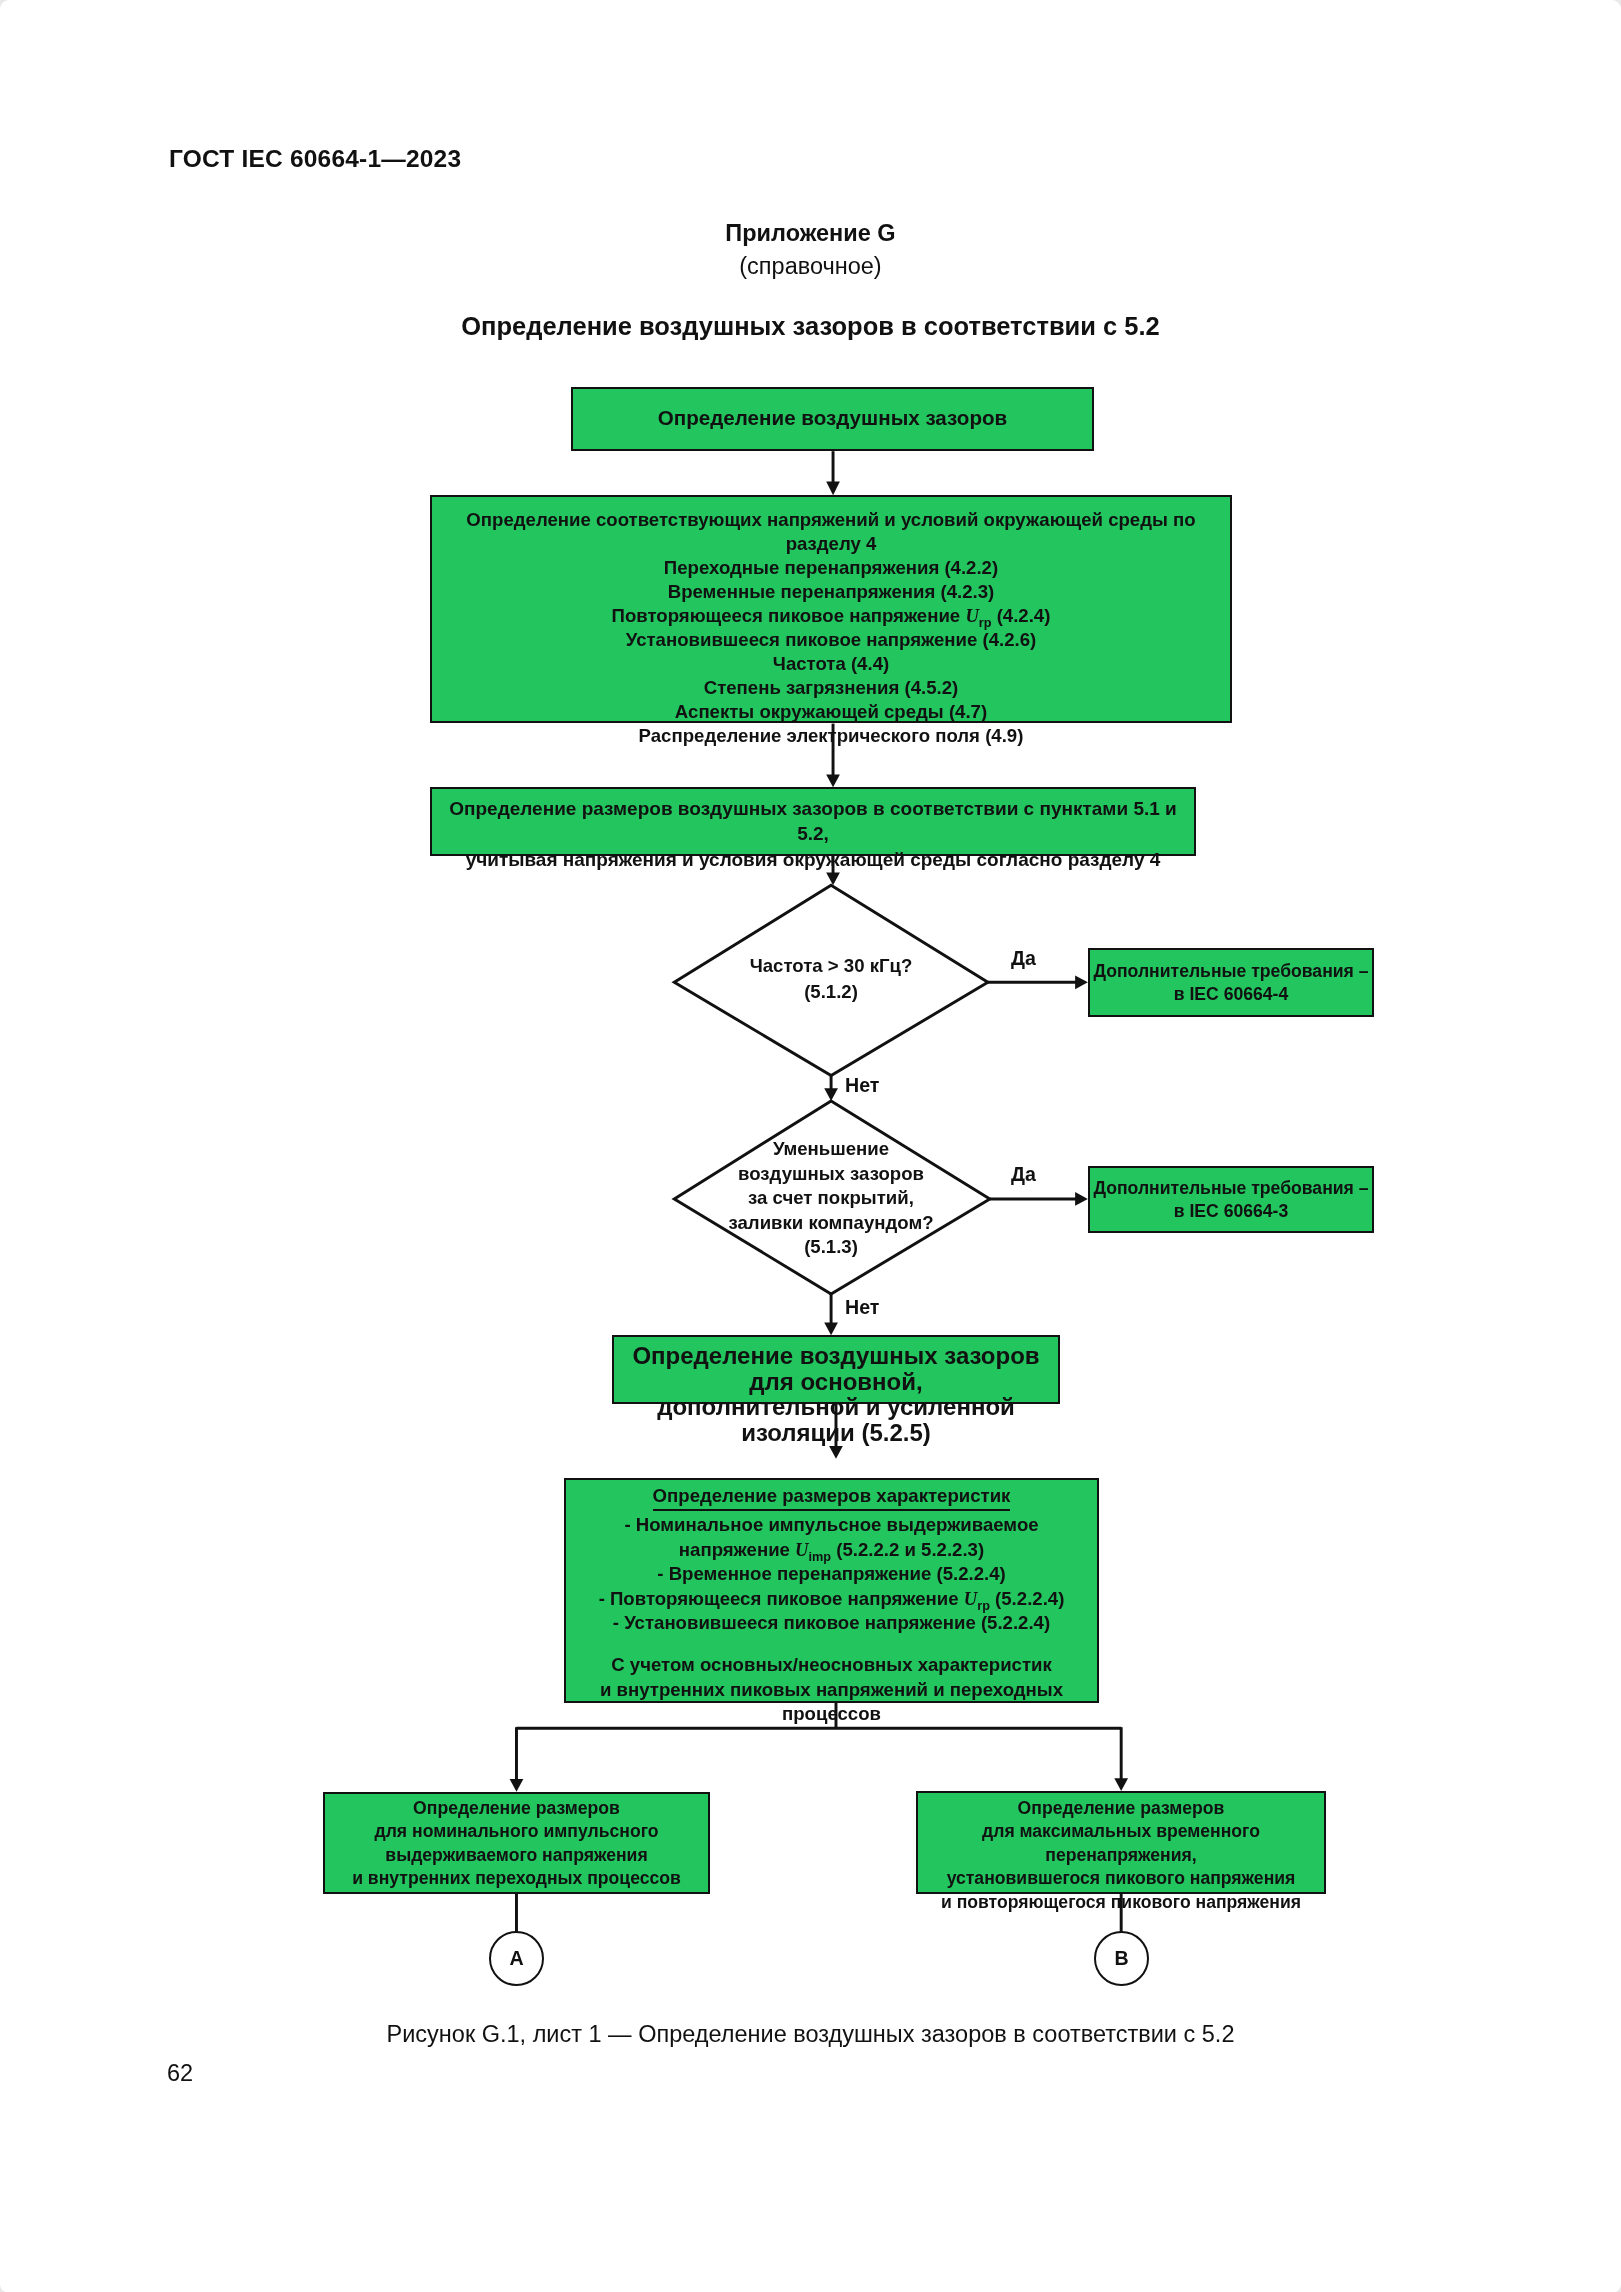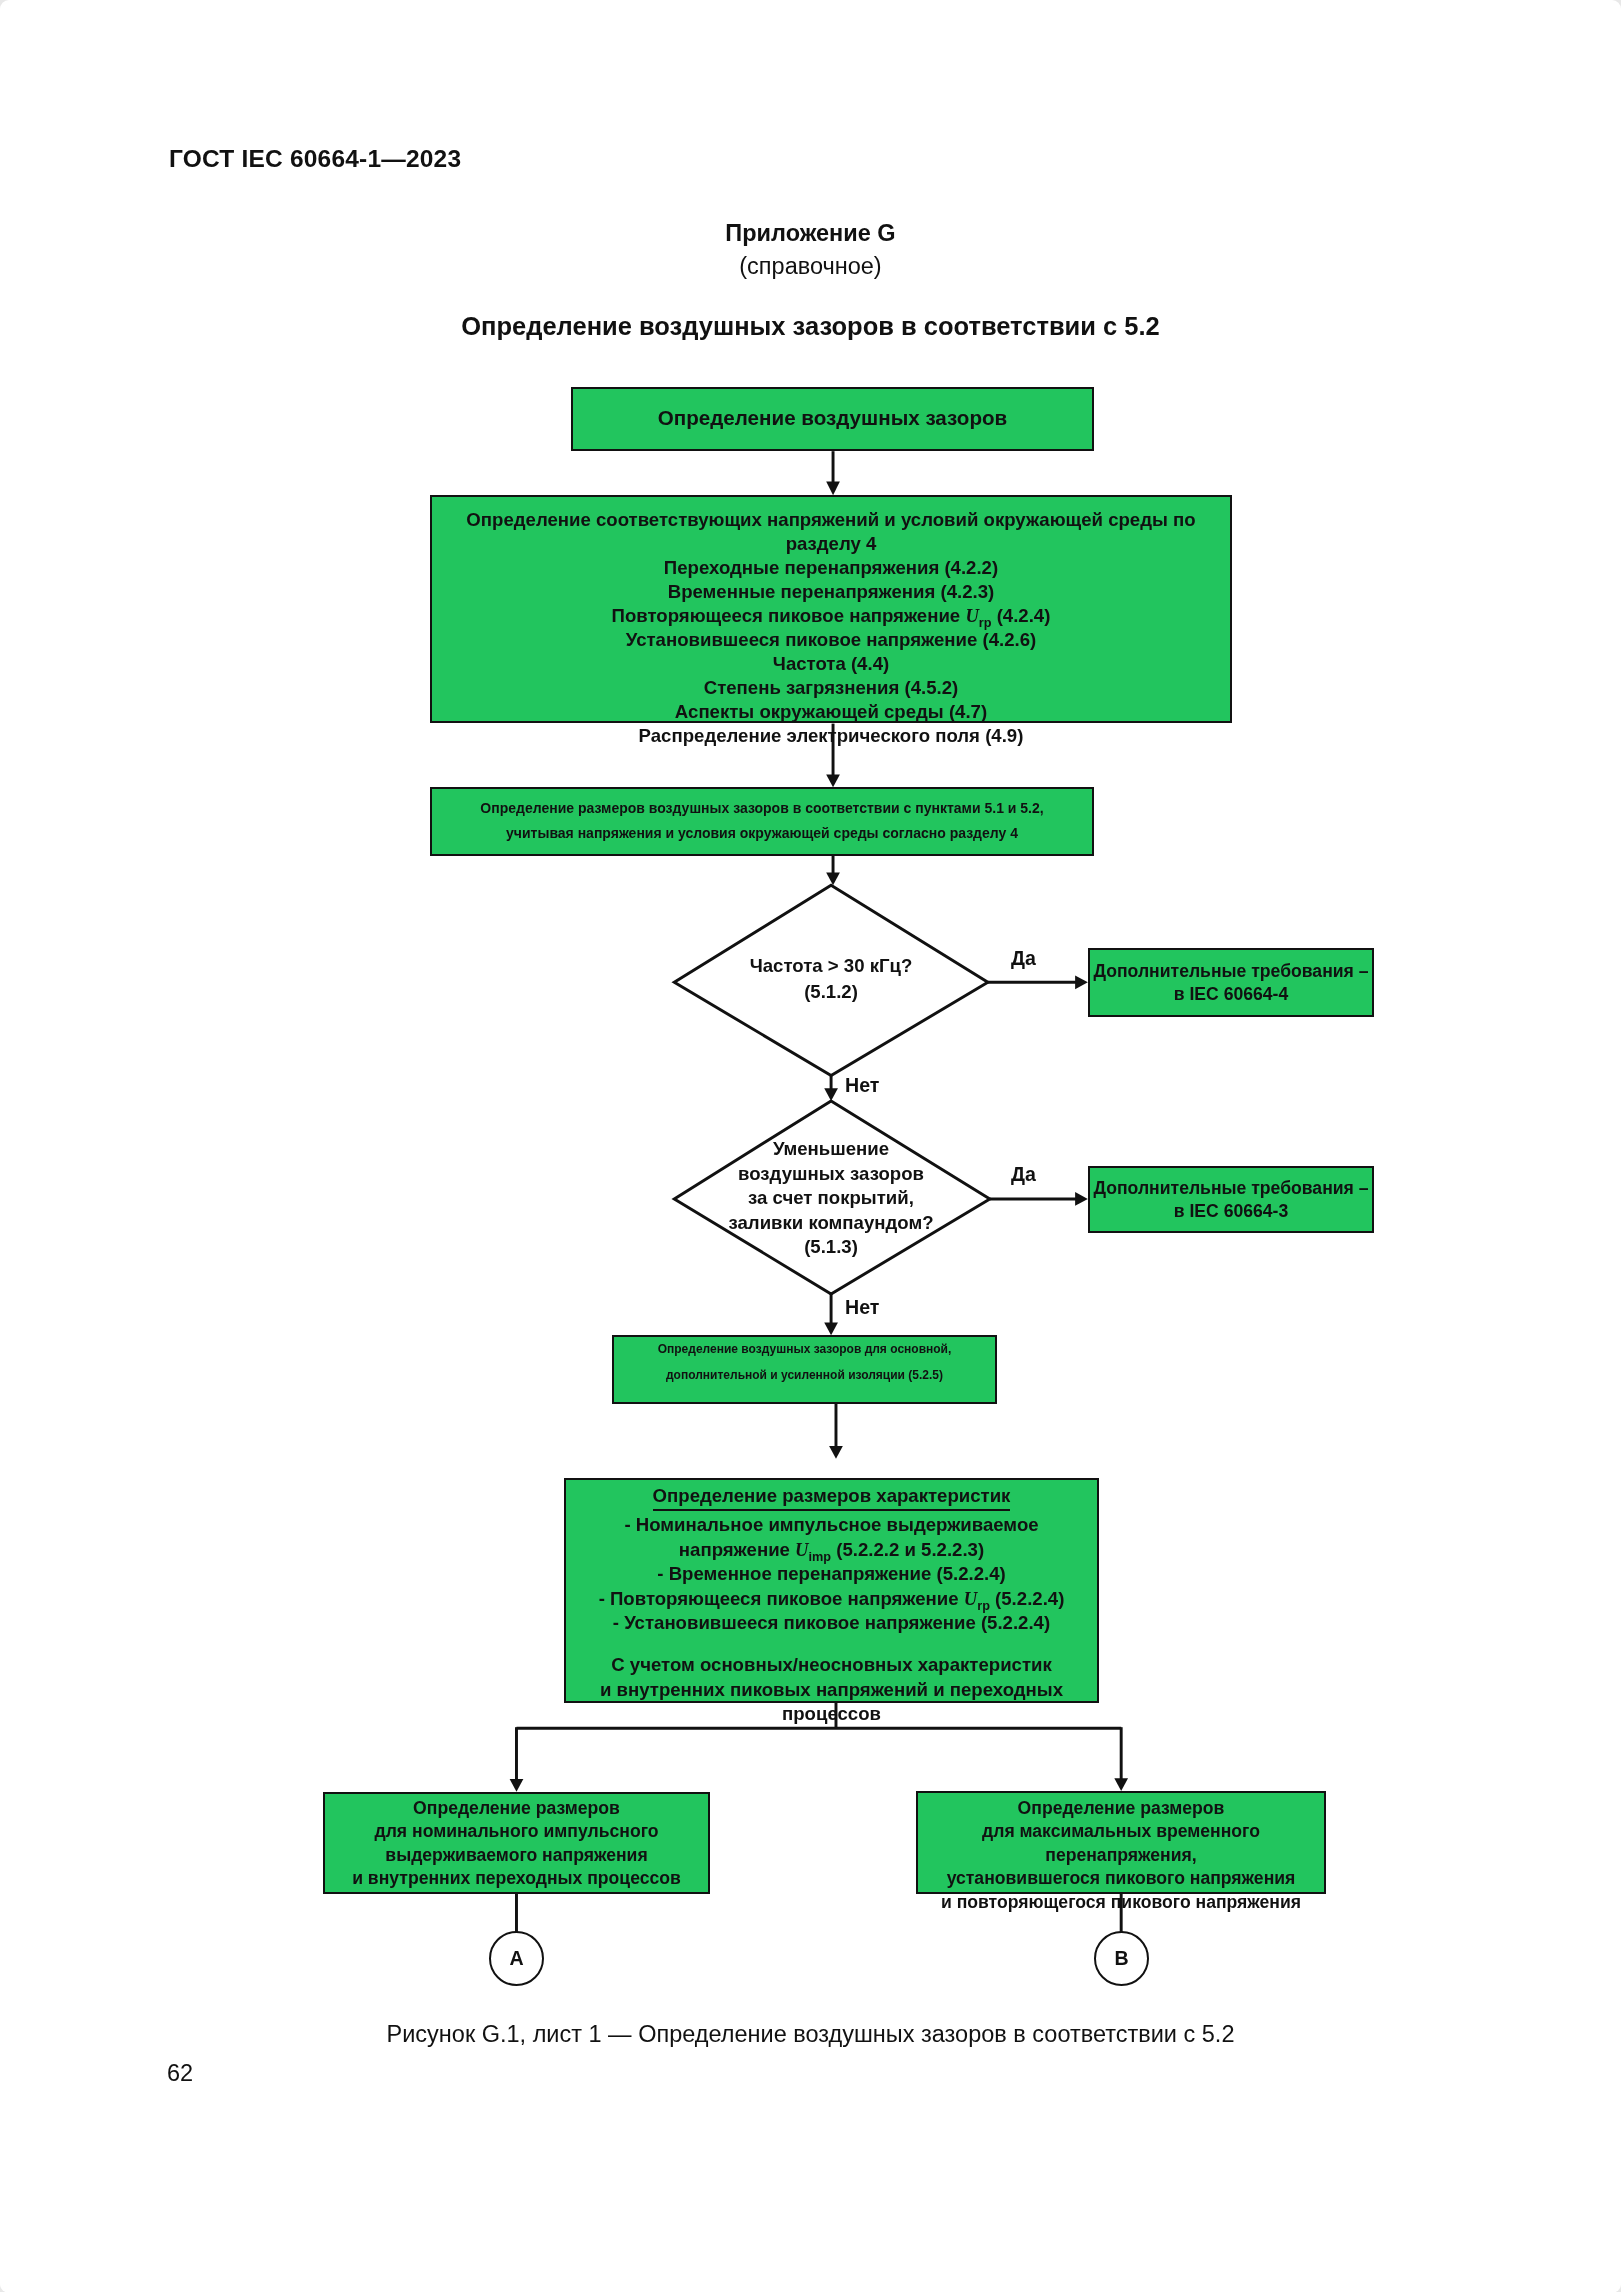--- a/index.html
+++ b/index.html
@@ -36,26 +36,26 @@
   svg.wires{position:absolute;left:0;top:0;z-index:1;}
   .connector-circle{
     position:absolute;z-index:2;
     width:55px;height:55px;border:2.9px solid #111;border-radius:50%;
     background:#fff;box-sizing:border-box;
     display:flex;align-items:center;justify-content:center;
     font-size:19.6px;font-weight:bold;
   }
   #start-box{left:571px;top:387px;width:523px;height:64px;font-size:20.6px;line-height:58px;}
   #env-box{left:430px;top:495px;width:802px;height:228px;font-size:18.6px;line-height:24px;padding-top:10.8px;}
-  #clearance-box{left:430px;top:787px;width:664px;height:69px;font-size:14px;line-height:25.5px;padding-top:6.9px;}
+  #clearance-box{left:430px;top:787px;width:766px;height:69px;font-size:19px;line-height:25.5px;padding-top:6.9px;}
   #diamond1-text{left:684px;top:953px;width:294px;font-size:18.6px;line-height:25.5px;}
   #diamond2-text{left:684px;top:1137px;width:294px;font-size:18.6px;line-height:24.5px;}
   #iec4-box{left:1088px;top:948px;width:286px;height:69px;font-size:17.6px;line-height:23.5px;padding-top:9.8px;font-weight:bold;}
   #iec3-box{left:1088px;top:1166px;width:286px;height:67px;font-size:17.6px;line-height:23.5px;padding-top:8.8px;font-weight:bold;}
-  #insulation-box{left:612px;top:1335px;width:385px;height:69px;font-size:12px;line-height:25.5px;padding-top:0;}
+  #insulation-box{left:612px;top:1335px;width:448px;height:69px;font-size:24px;line-height:25.5px;padding-top:6px;}
   #char-box{left:564px;top:1458px;width:535px;height:225px;font-size:18.6px;line-height:24.5px;padding-top:4px;margin-top:20px;}
   #char-box .heading{display:inline-block;border-bottom:2px solid #111;margin-bottom:2.9px;}
   #char-box .gap{height:17.6px;}
   #impulse-box{left:323px;top:1792px;width:387px;height:102px;font-size:17.6px;line-height:23.5px;padding-top:2.9px;}
   #temporary-box{left:916px;top:1791px;width:410px;height:103px;font-size:17.6px;line-height:23.5px;padding-top:3.9px;}
   #circle-a{left:489px;top:1931px;}
   #circle-b{left:1094px;top:1931px;}
   #label-yes1{left:996px;top:947px;width:55px;text-align:center;}
   #label-no1{left:845px;top:1074px;}
   #label-yes2{left:996px;top:1163px;width:55px;text-align:center;}

